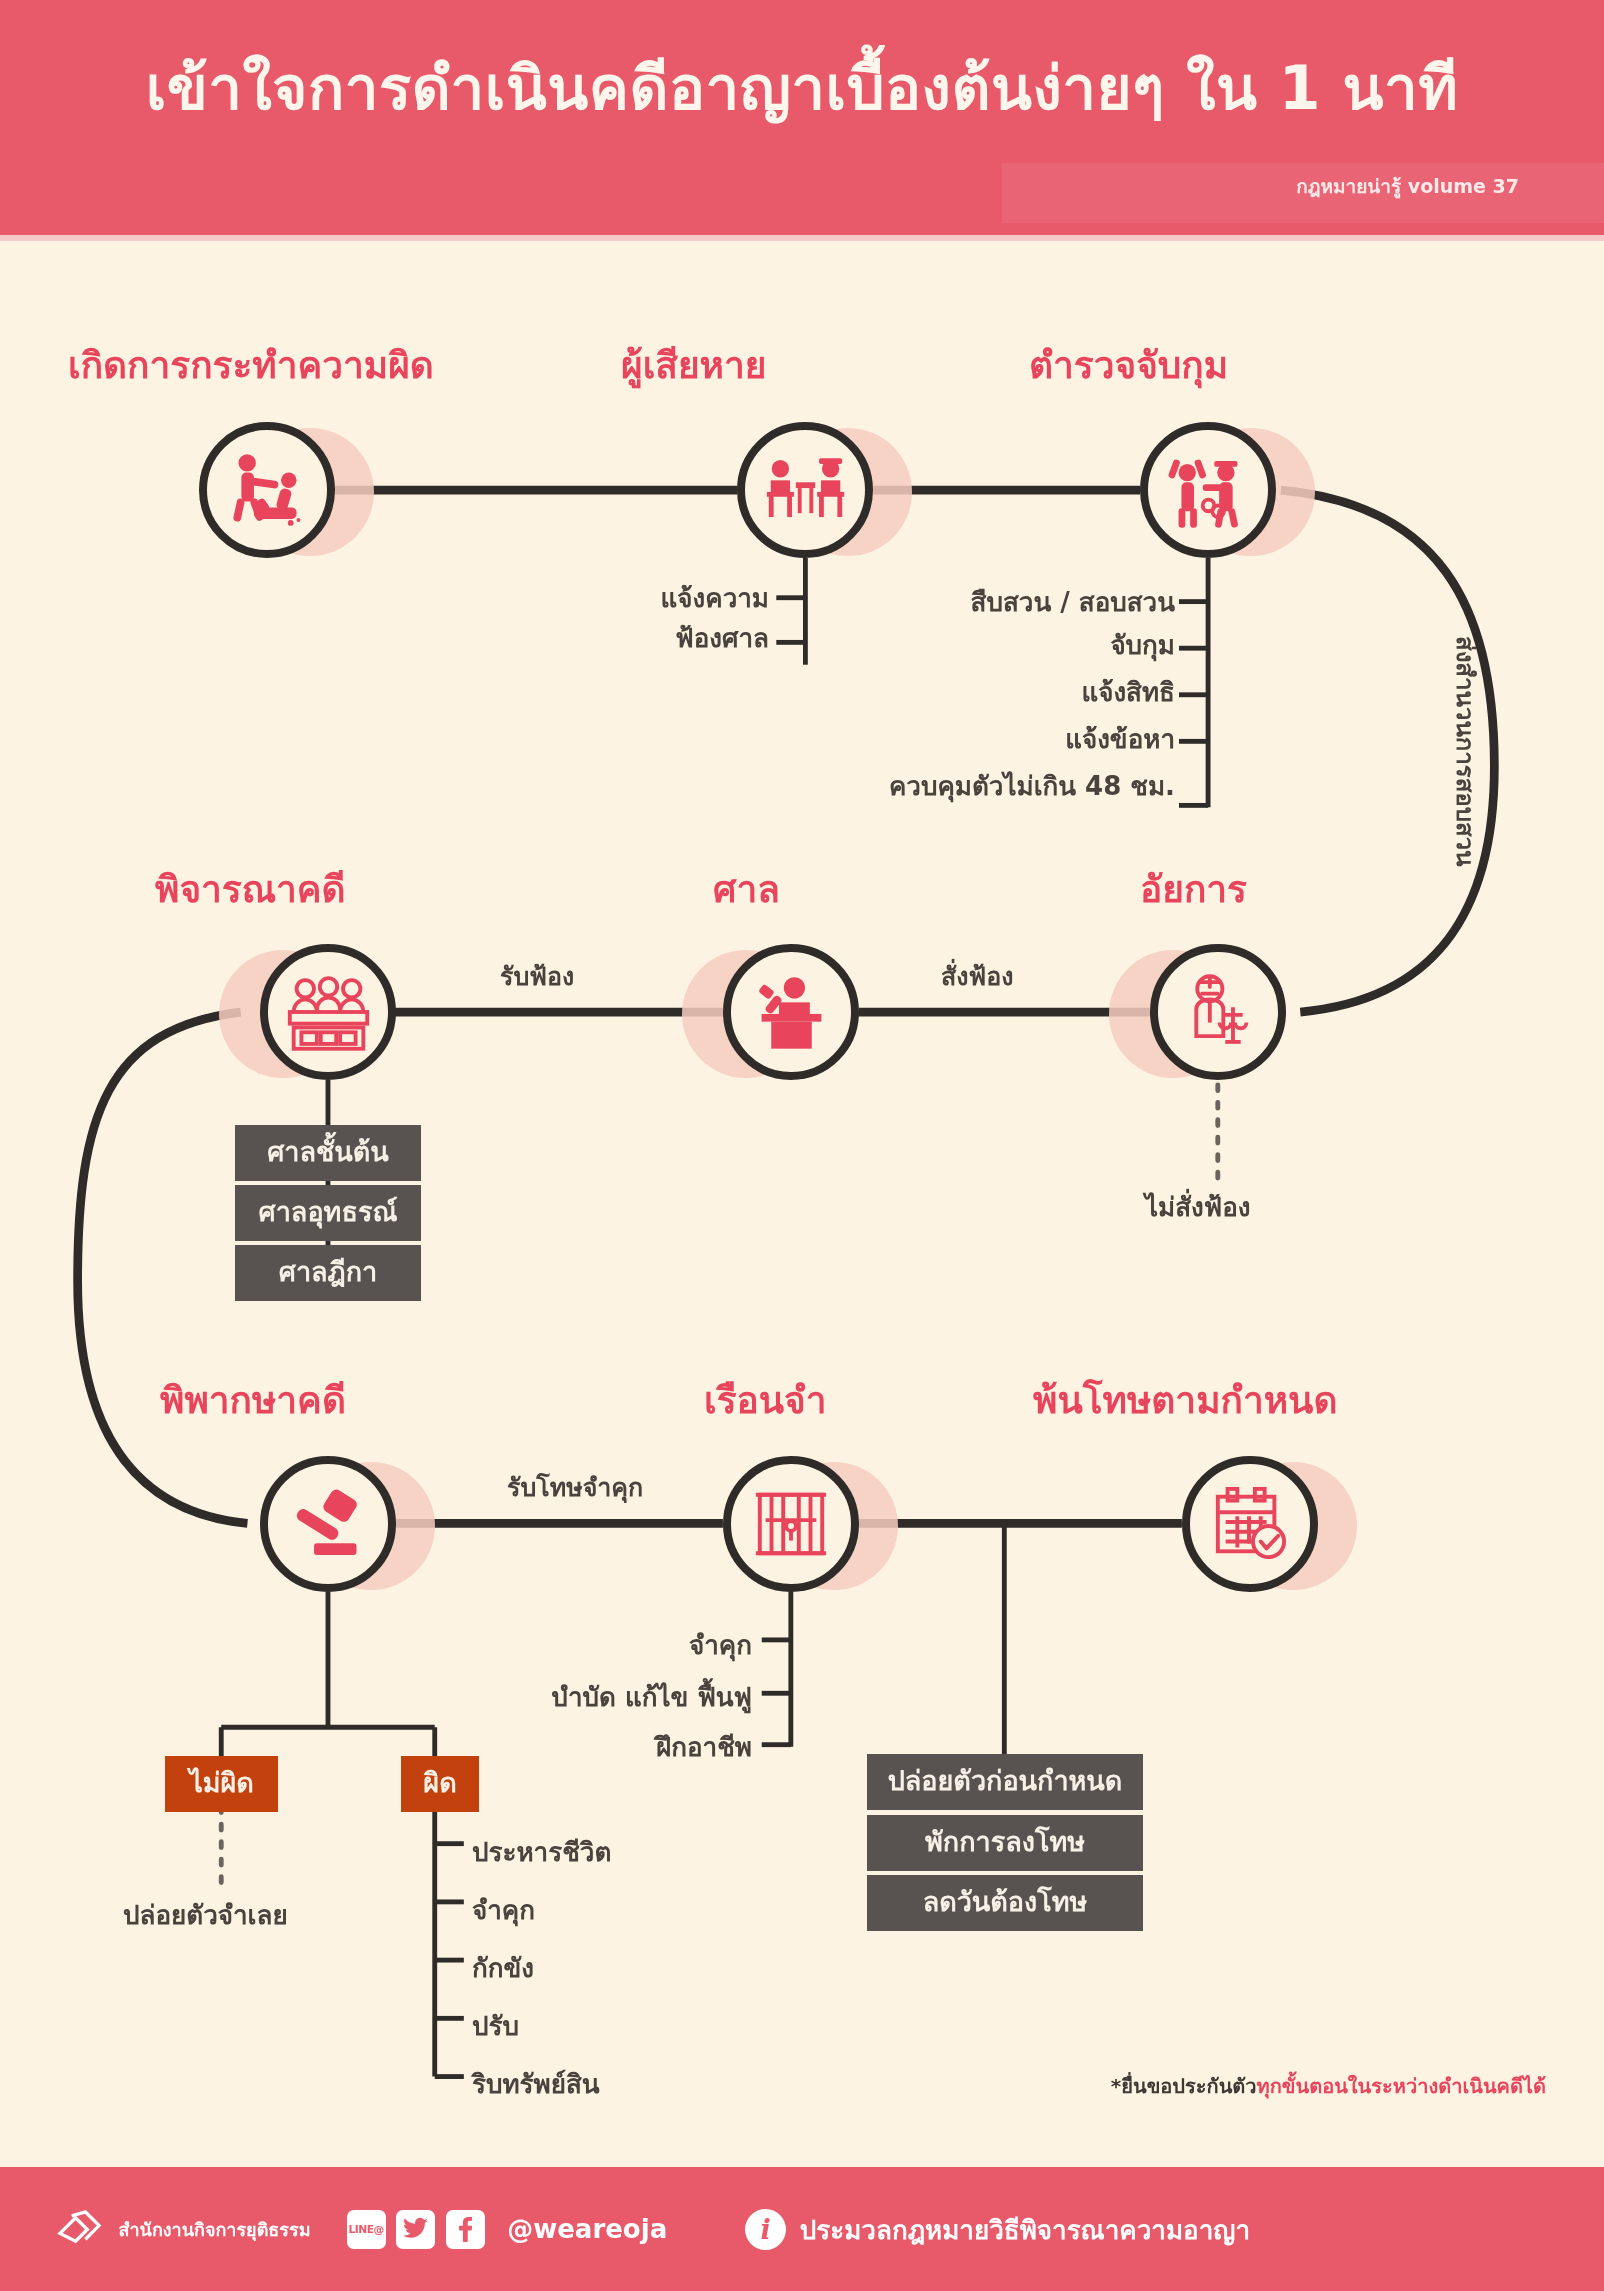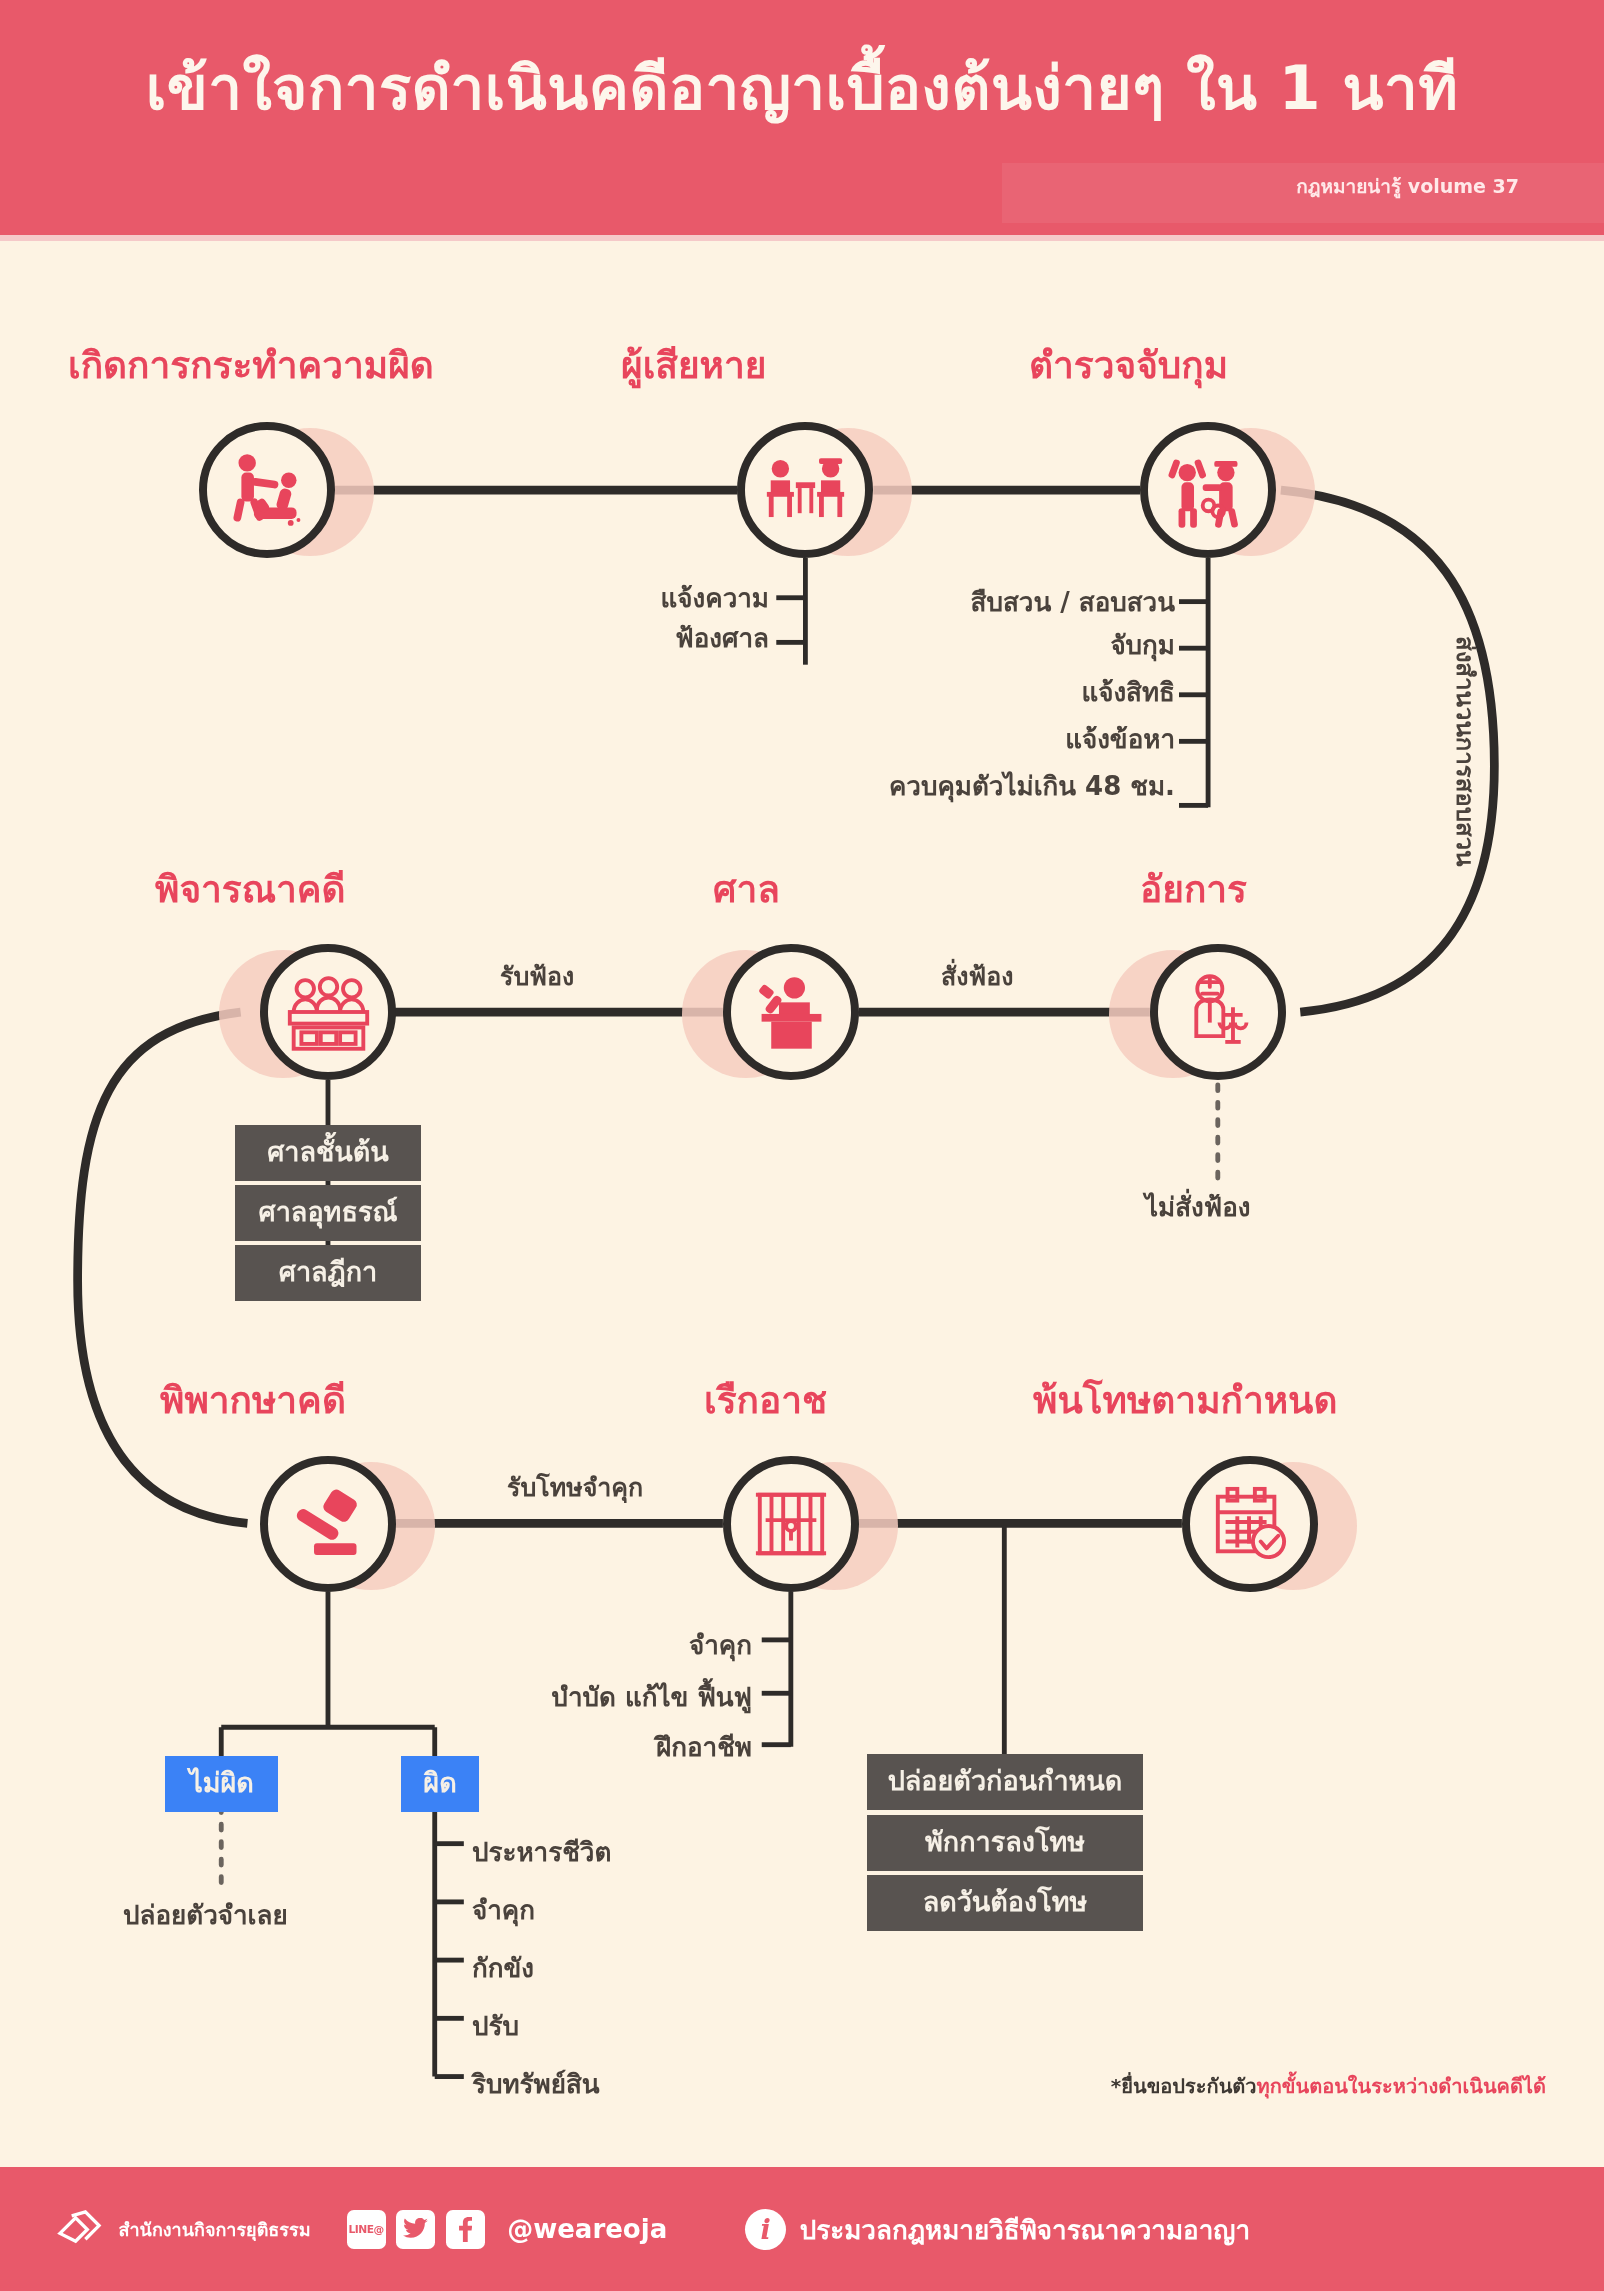--- a/index.html
+++ b/index.html
@@ -101,21 +101,21 @@
     height:40px;line-height:40px;
   }
   .sub-list.right-align .sub-item{text-align:right;}
   .sub-list.left-align .sub-item{text-align:left;}
 
   .chip{
     position:absolute;background:#585350;color:#f6f0e6;
     font-size:27px;font-weight:bold;white-space:nowrap;
     padding:4.9px 15.5px 7.8px;text-align:center;box-sizing:border-box;
   }
-  .chip.dark{background:#3b82f6;}
+  .chip.dark{background:#c2410c;}
 
   .plain-note{
     position:absolute;color:#4a423c;font-size:26px;font-weight:bold;
     white-space:nowrap;
   }
 
   .footnote{
     position:absolute;right:58px;top:2070px;
     font-size:20px;font-weight:bold;white-space:nowrap;
   }
@@ -352,21 +352,21 @@
     <div class="ring"></div>
     <div class="glyph">
       <svg class="ico" width="83" height="74" viewBox="0 0 86 76" fill="#e8455c">
         <rect x="40" y="6" width="30" height="26" rx="6" transform="rotate(32 55 19)"></rect>
         <rect x="8" y="32" width="48" height="13" rx="6" transform="rotate(32 32 38)"></rect>
         <rect x="28" y="58" width="44" height="12" rx="3"></rect>
       </svg>
     </div>
   </div>
 
-  <div class="node-title" style="left:704px;top:1370px;width:175px;">เรืกอาช</div>
+  <div class="node-title" style="left:704px;top:1370px;width:175px;">เรือนจำ</div>
   <div class="node" style="left:723px;top:1456px;">
     <div class="shadow right"></div>
     <div class="ring"></div>
     <div class="glyph">
       <svg class="ico" width="78" height="78" viewBox="0 0 80 80" fill="none" stroke="#e8455c" stroke-width="4">
         <rect x="8" y="10" width="64" height="60"></rect>
         <path d="M4 10h72M4 70h72"></path>
         <path d="M20 10v60M32 10v60M48 10v60M60 10v60"></path>
         <path d="M14 36h52"></path>
         <circle cx="40" cy="42" r="5"></circle>

